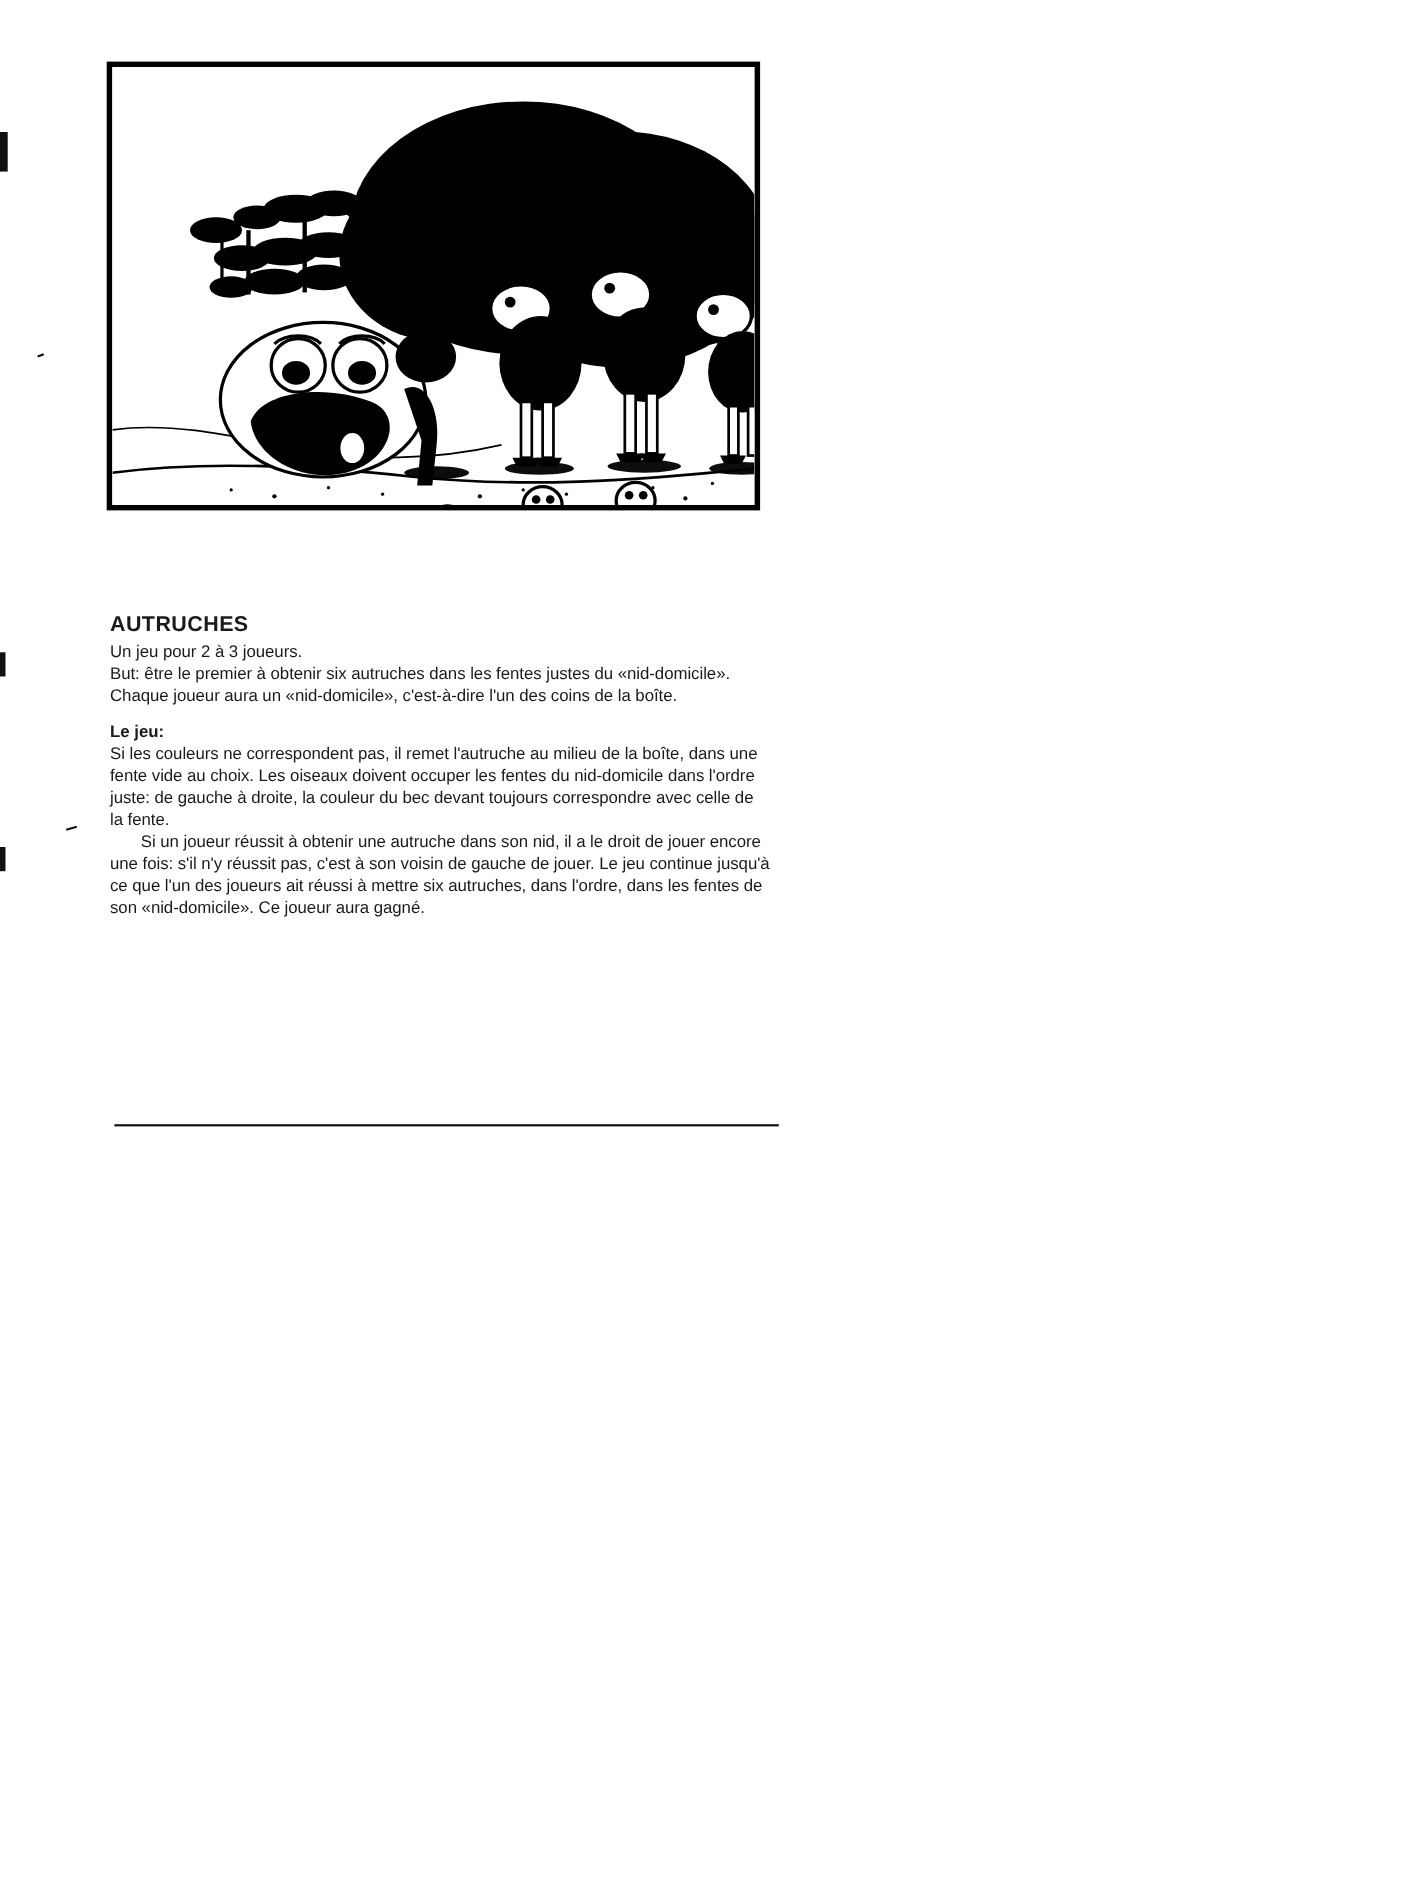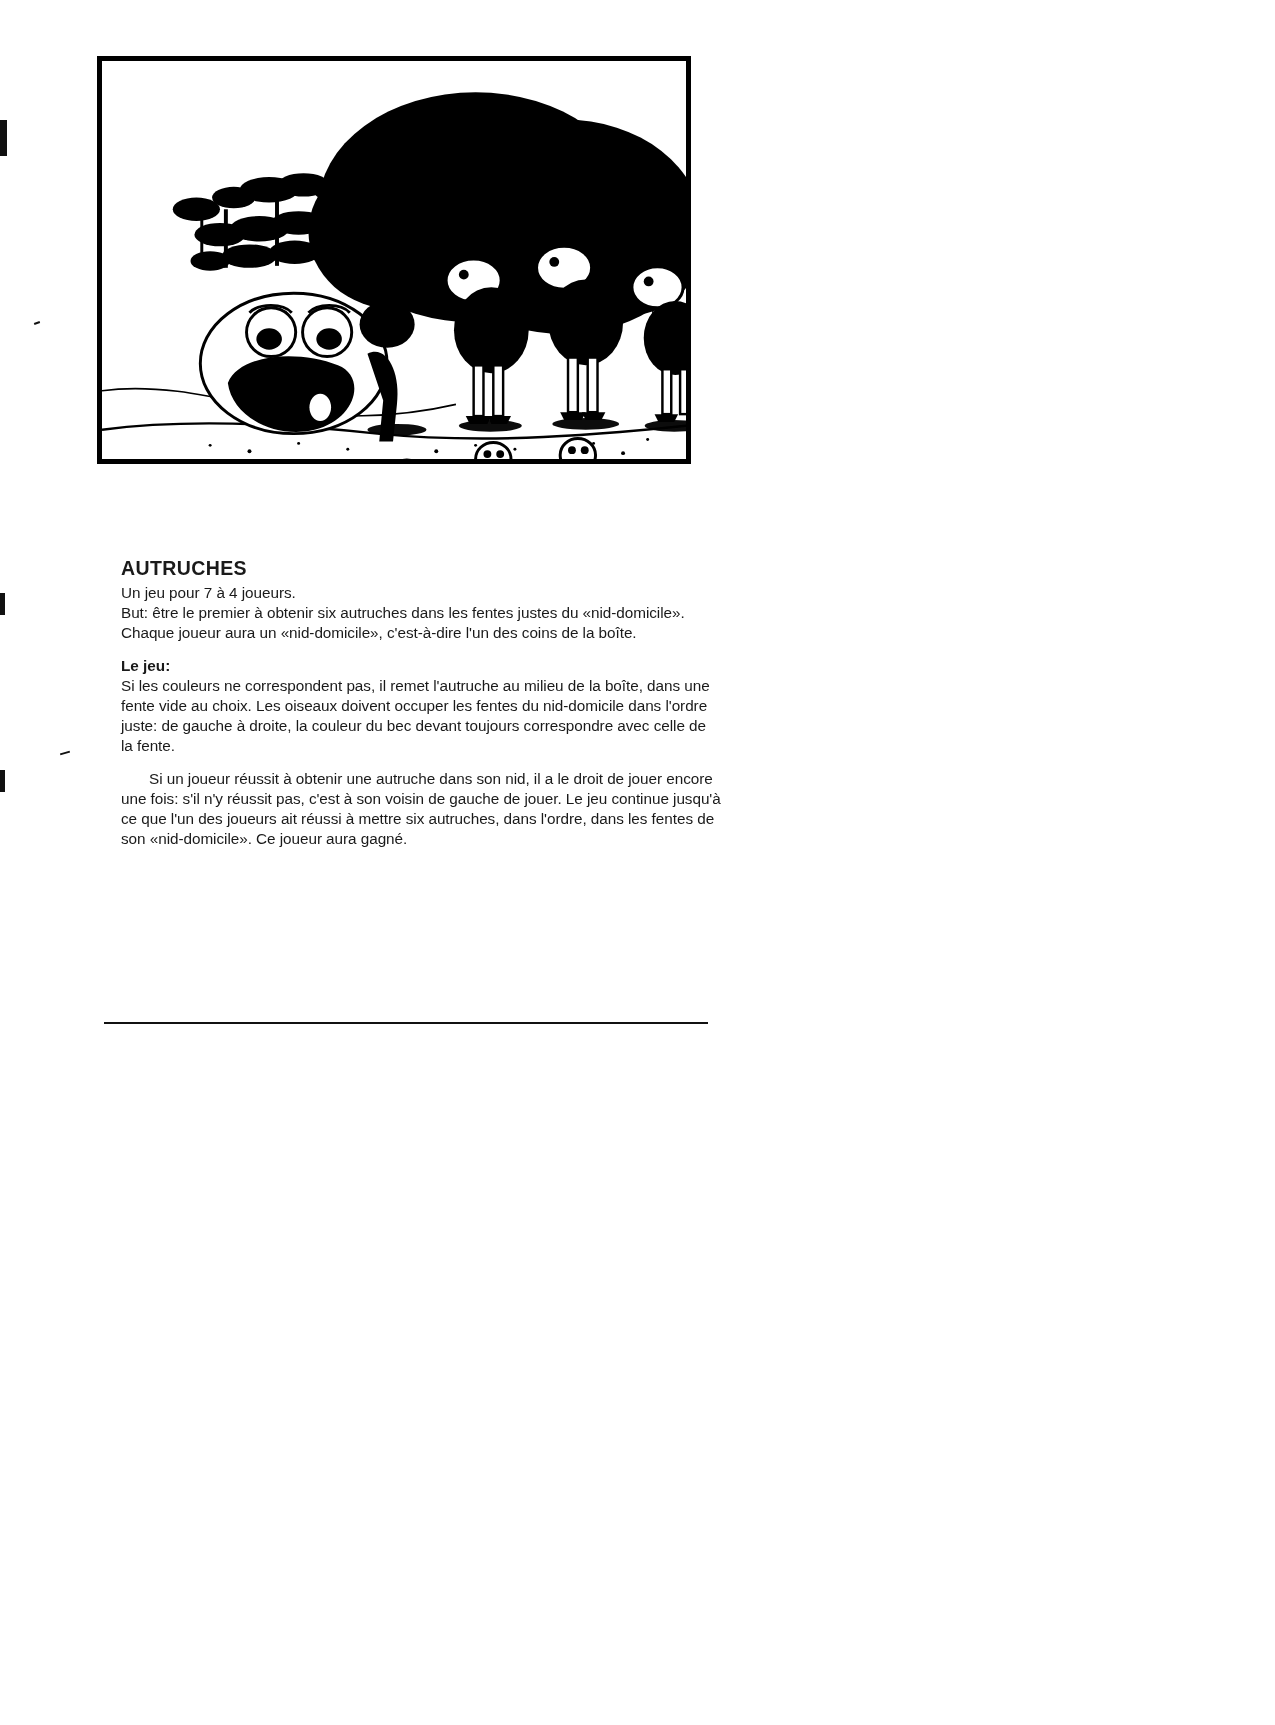--- a/index.html
+++ b/index.html
@@ -37,41 +37,41 @@
     border: 5px solid #000;
     background: #ffffff;
     box-sizing: border-box;
     overflow: hidden;
   }
   #illustration svg { display: block; width: 100%; height: 100%; }
 
   
   #text-column {
     position: absolute;
-    left: 121px;
+    left: 100px;
     top: 558px;
     width: 600px;
   }
 
   h1#title {
     font-size: 19.5px;
     font-weight: bold;
     letter-spacing: 0.4px;
     margin: 0 0 4px 0;
     line-height: 1.1;
   }
 
   p.para {
     margin: 0;
     font-size: 15.3px;
     line-height: 1.30;
     letter-spacing: -0.05px;
   }
   p.para.indent { text-indent: 28px; }
-  p.para.gap-above { margin-top: 13px; }
+  p.para.gap-above { }
 
   h2.section-head {
     font-size: 15.3px;
     font-weight: bold;
     margin: 14px 0 1px 0;
     line-height: 1.2;
   }
 
   hr#rule {
     position: absolute;
@@ -241,21 +241,21 @@
         <ellipse cx="395" cy="374" rx="32" ry="6"></ellipse>
         <ellipse cx="492" cy="372" rx="34" ry="6"></ellipse>
         <ellipse cx="582" cy="374" rx="30" ry="6"></ellipse>
       </g>
     </g>
   </svg>
 </div>
 
 <div id="text-column">
   <h1 id="title">AUTRUCHES</h1>
-  <p class="para">Un jeu pour 7 à 4 joueurs.</p>
+  <p class="para">Un jeu pour 2 à 3 joueurs.</p>
   <p class="para">But: être le premier à obtenir six autruches dans les fentes justes du «nid-domicile».</p>
 
   <p class="para">Chaque joueur aura un «nid-domicile», c'est-à-dire l'un des coins de la boîte.</p>
 
   <h2 class="section-head">Le jeu:</h2>
   <p class="para">Si les couleurs ne correspondent pas, il remet l'autruche au milieu de la boîte, dans une fente vide au choix. Les oiseaux doivent occuper les fentes du nid-domicile dans l'ordre juste: de gauche à droite, la couleur du bec devant toujours correspondre avec celle de la fente.</p>
   <p class="para indent gap-above">Si un joueur réussit à obtenir une autruche dans son nid, il a le droit de jouer encore une fois: s'il n'y réussit pas, c'est à son voisin de gauche de jouer. Le jeu continue jusqu'à ce que l'un des joueurs ait réussi à mettre six autruches, dans l'ordre, dans les fentes de son «nid-domicile». Ce joueur aura gagné.</p>
 </div>
 
 <hr id="rule">

